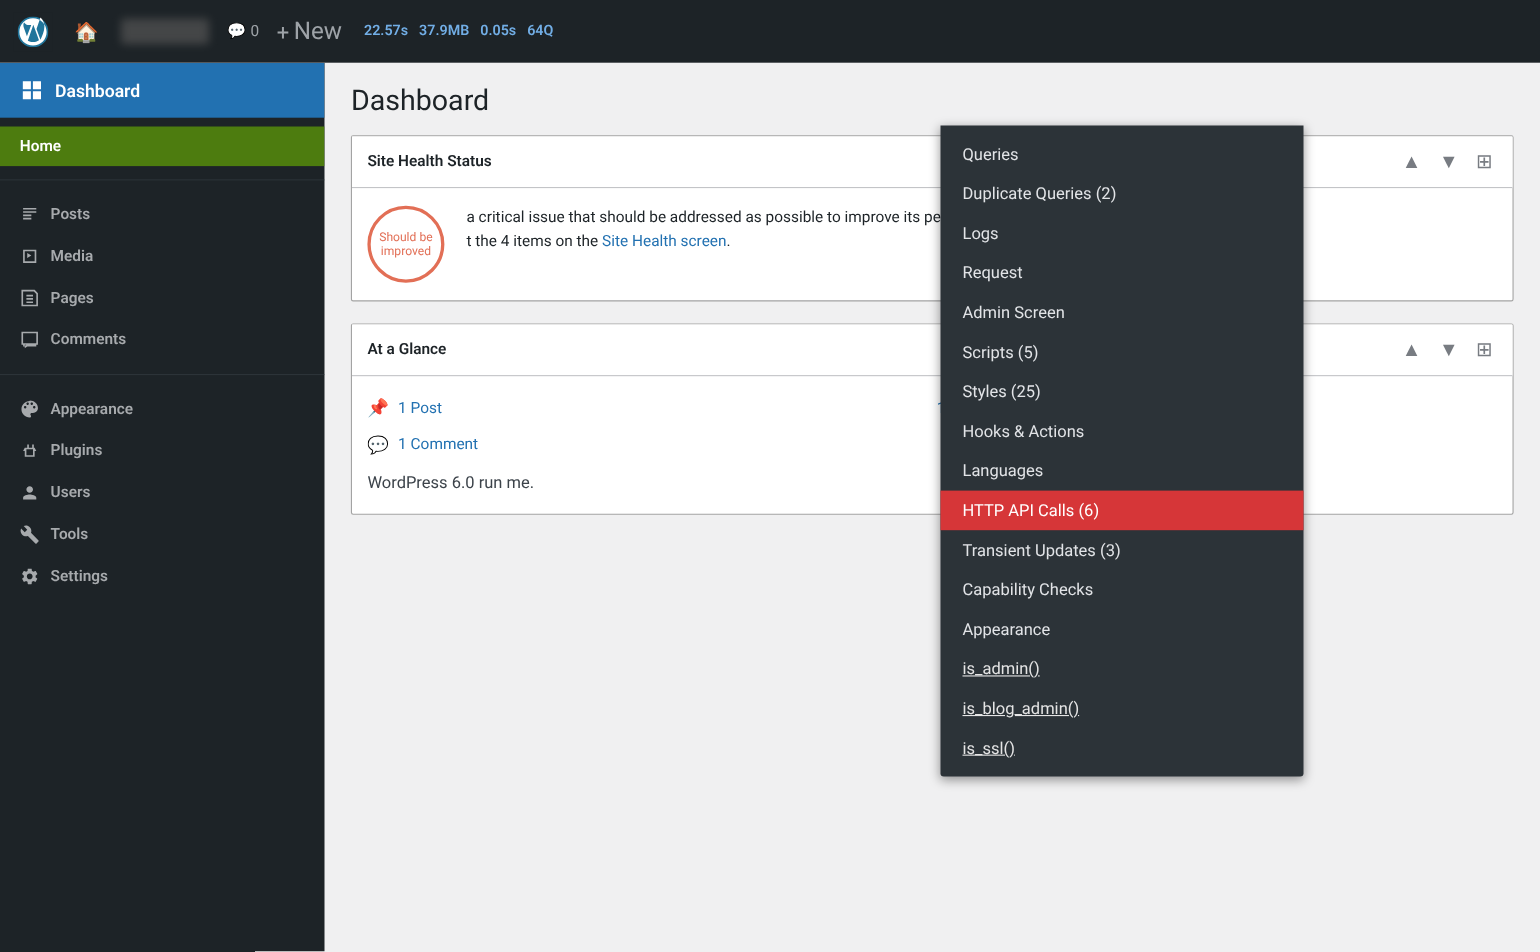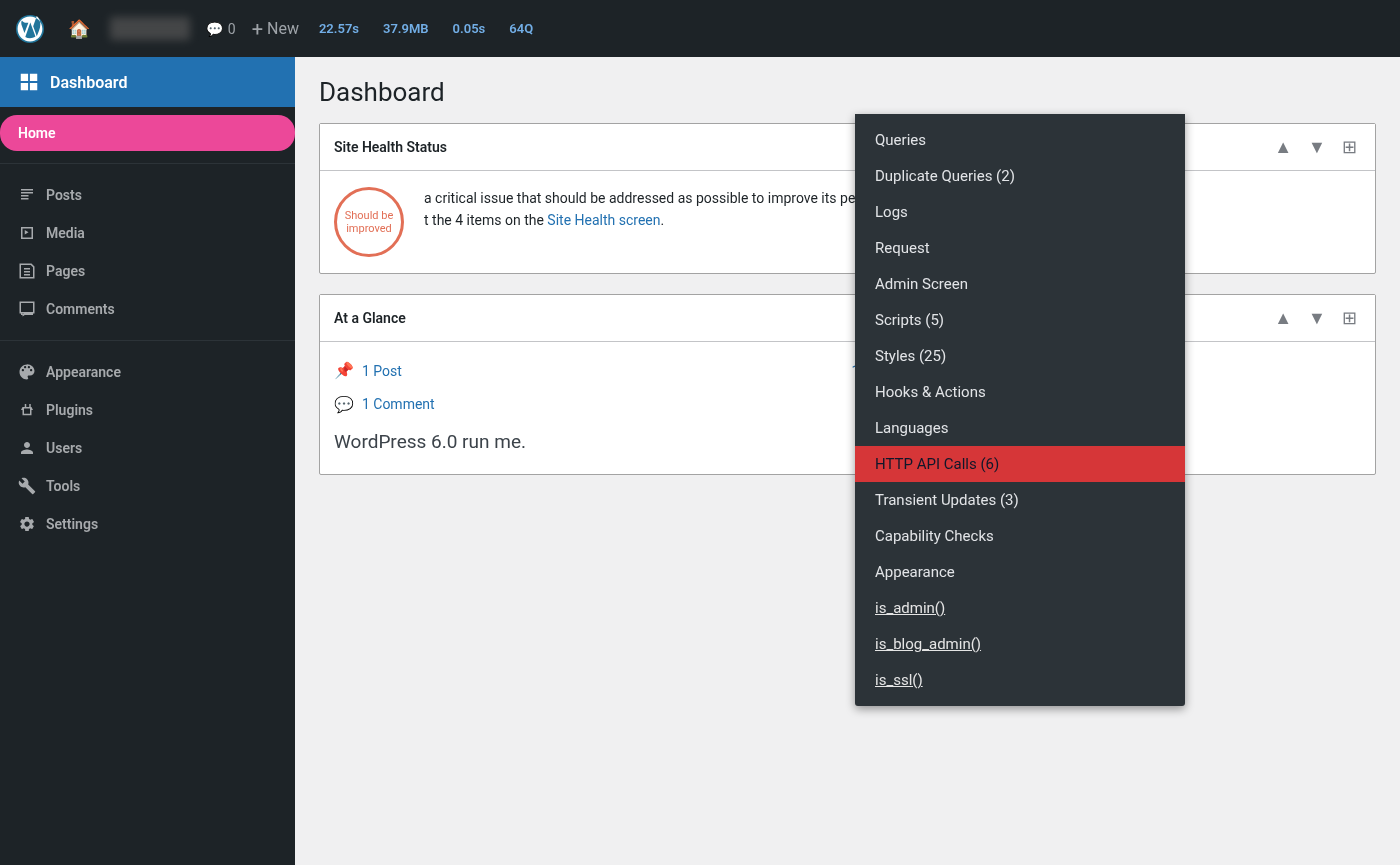--- a/index.html
+++ b/index.html
@@ -29,23 +29,23 @@
     .admin-bar-site-name {
       background: #555d66; border-radius: 3px; padding: 4px 10px;
       color: #ccc; font-size: 13px; cursor: pointer; opacity: 0.7;
     }
     .admin-bar-comments {
       color: #9ea3a8; font-size: 14px; cursor: pointer; display: flex; align-items: center; gap: 4px;
     }
     .admin-bar-new {
       color: #9ea3a8; font-size: 14px; cursor: pointer; display: flex; align-items: center; gap: 4px;
     }
-    .admin-bar-new span { color: #9ea3a8; font-size: 16px; }
+    .admin-bar-new span { color: #9ea3a8; font-size: 22px; }
     .admin-bar-stats {
-      display: flex; gap: 24px; margin-left: 4px;
+      display: flex; gap: 10px; margin-left: 4px;
     }
     .stat-item { font-size: 13px; font-weight: 600; cursor: pointer; }
     .stat-time { color: #72aee6; }
     .stat-memory { color: #72aee6; }
     .stat-time2 { color: #72aee6; }
     .stat-queries { color: #72aee6; }
 
     
     #wp-layout {
       display: flex;
@@ -67,21 +67,21 @@
       display: flex; align-items: center; gap: 10px;
       color: #fff; font-size: 16px; font-weight: 600; cursor: pointer;
     }
     .sidebar-header svg { width: 22px; height: 22px; fill: #fff; flex-shrink: 0; }
     .sidebar-section { padding: 8px 0; }
     .sidebar-item {
       display: flex; align-items: center; gap: 10px;
       padding: 10px 18px; cursor: pointer; color: #a7aaad; font-size: 14px;
       font-weight: 600;
     }
-    .sidebar-item.active { background: #ec4899; color: #fff; border-radius: 17px; }
+    .sidebar-item.active { background: #4d7c0f; color: #fff; }
     .sidebar-item svg { width: 18px; height: 18px; fill: #a7aaad; flex-shrink: 0; }
     .sidebar-divider { height: 1px; background: #2c3338; margin: 4px 0; }
 
     
     #main-content {
       flex: 1;
       overflow-y: auto;
       padding: 20px 24px;
       position: relative;
     }
@@ -102,21 +102,21 @@
     }
     .dropdown-item {
       padding: 9px 20px;
       color: #e2e4e7;
       font-size: 15px;
       cursor: pointer;
       display: block;
     }
     .dropdown-item.active {
       background: #d63638;
-      color: #0f172a;
+      color: #ffffff;
     }
     .dropdown-item.green { color: #e5e5e5; text-decoration: underline; }
 
     
     .wp-widget {
       background: #fff;
       border: 1px solid #a3a3a3;
       margin-bottom: 20px;
       border-radius: 2px;
     }
@@ -144,21 +144,21 @@
       flex-shrink: 0; color: #e26f56; font-size: 13px;
     }
     .health-text { color: #1d2327; font-size: 14px; }
     .health-link { color: #2271b1; text-decoration: none; }
 
     
     .at-glance-grid { display: grid; grid-template-columns: 1fr 1fr; gap: 8px; }
     .at-glance-item { display: flex; align-items: center; gap: 8px; font-size: 14px; color: #1d2327; }
     .at-glance-item a { color: #2271b1; text-decoration: none; }
     .at-glance-icon { color: #787c82; font-size: 16px; }
-    .at-glance-meta { margin-top: 10px; font-size: 19px; color: #3c434a; }
+    .at-glance-meta { margin-top: 10px; font-size: 15px; color: #3c434a; }
 
     
     .blurred { filter: blur(4px); background: #555; color: transparent; border-radius: 2px; }
   </style>
 </head>
 <body>
 
 <div id="admin-bar">
   <div class="admin-bar-logo">
     <svg viewBox="0 0 185.2 185.2" xmlns="http://www.w3.org/2000/svg">

